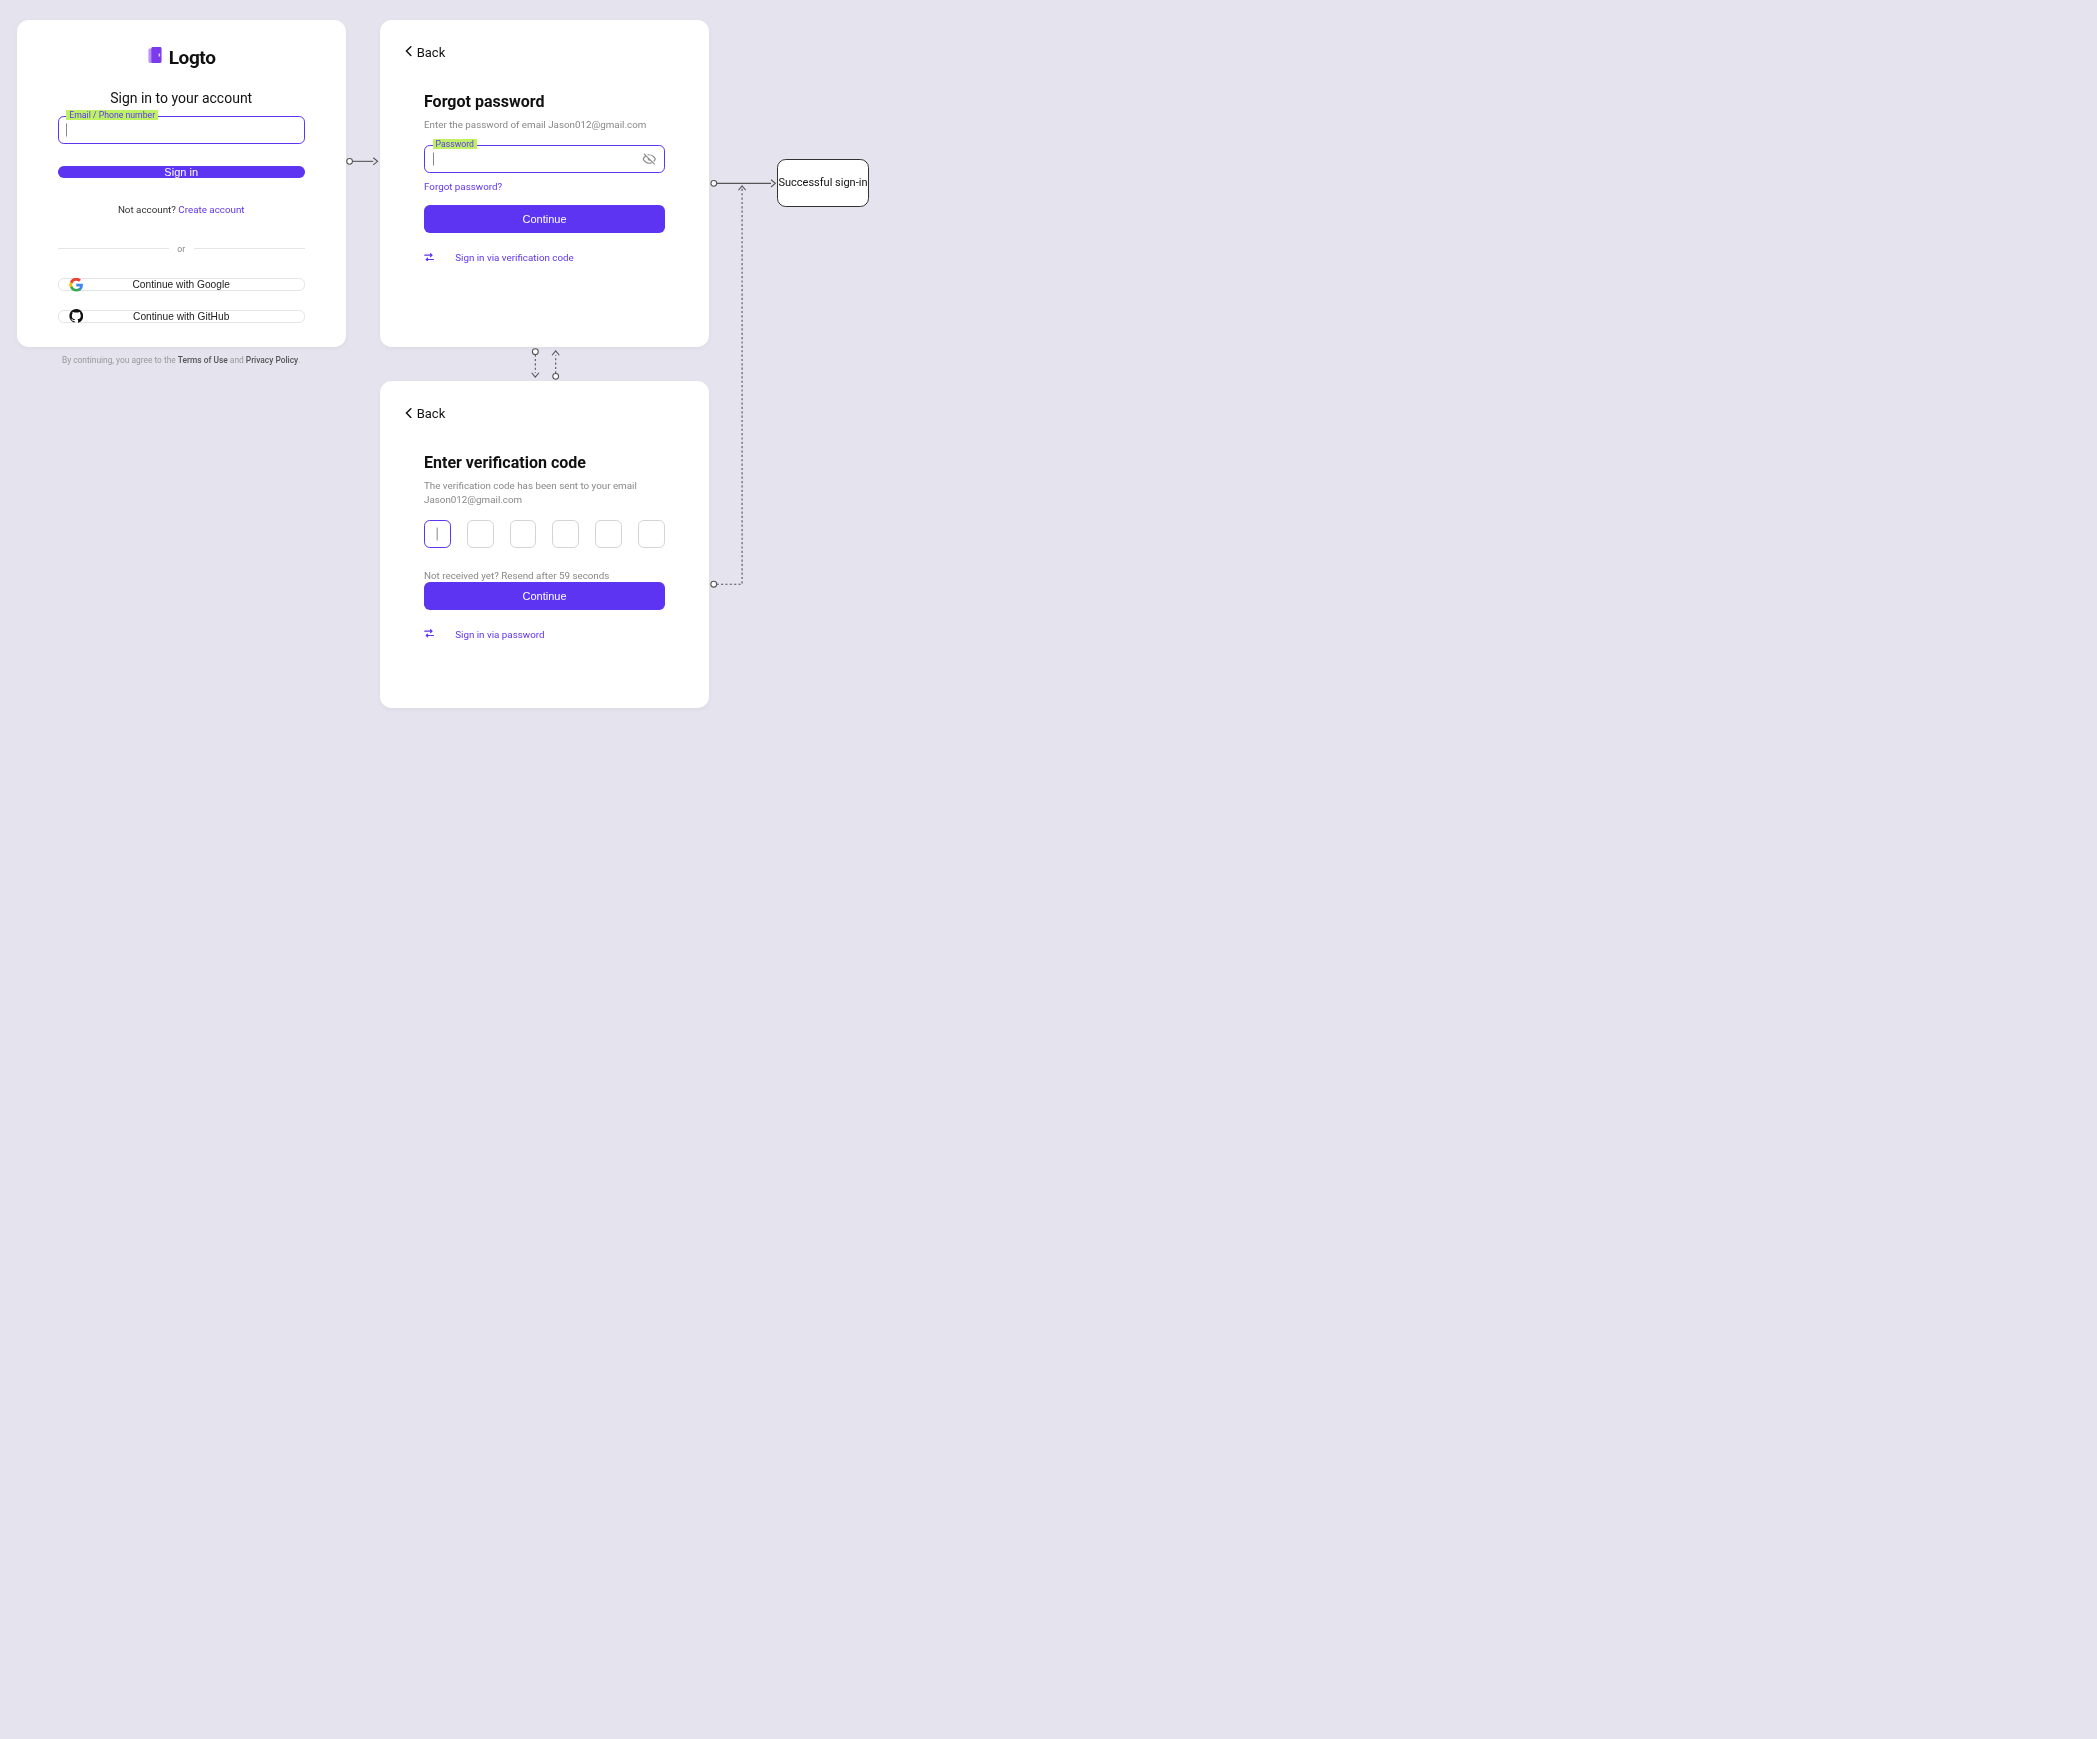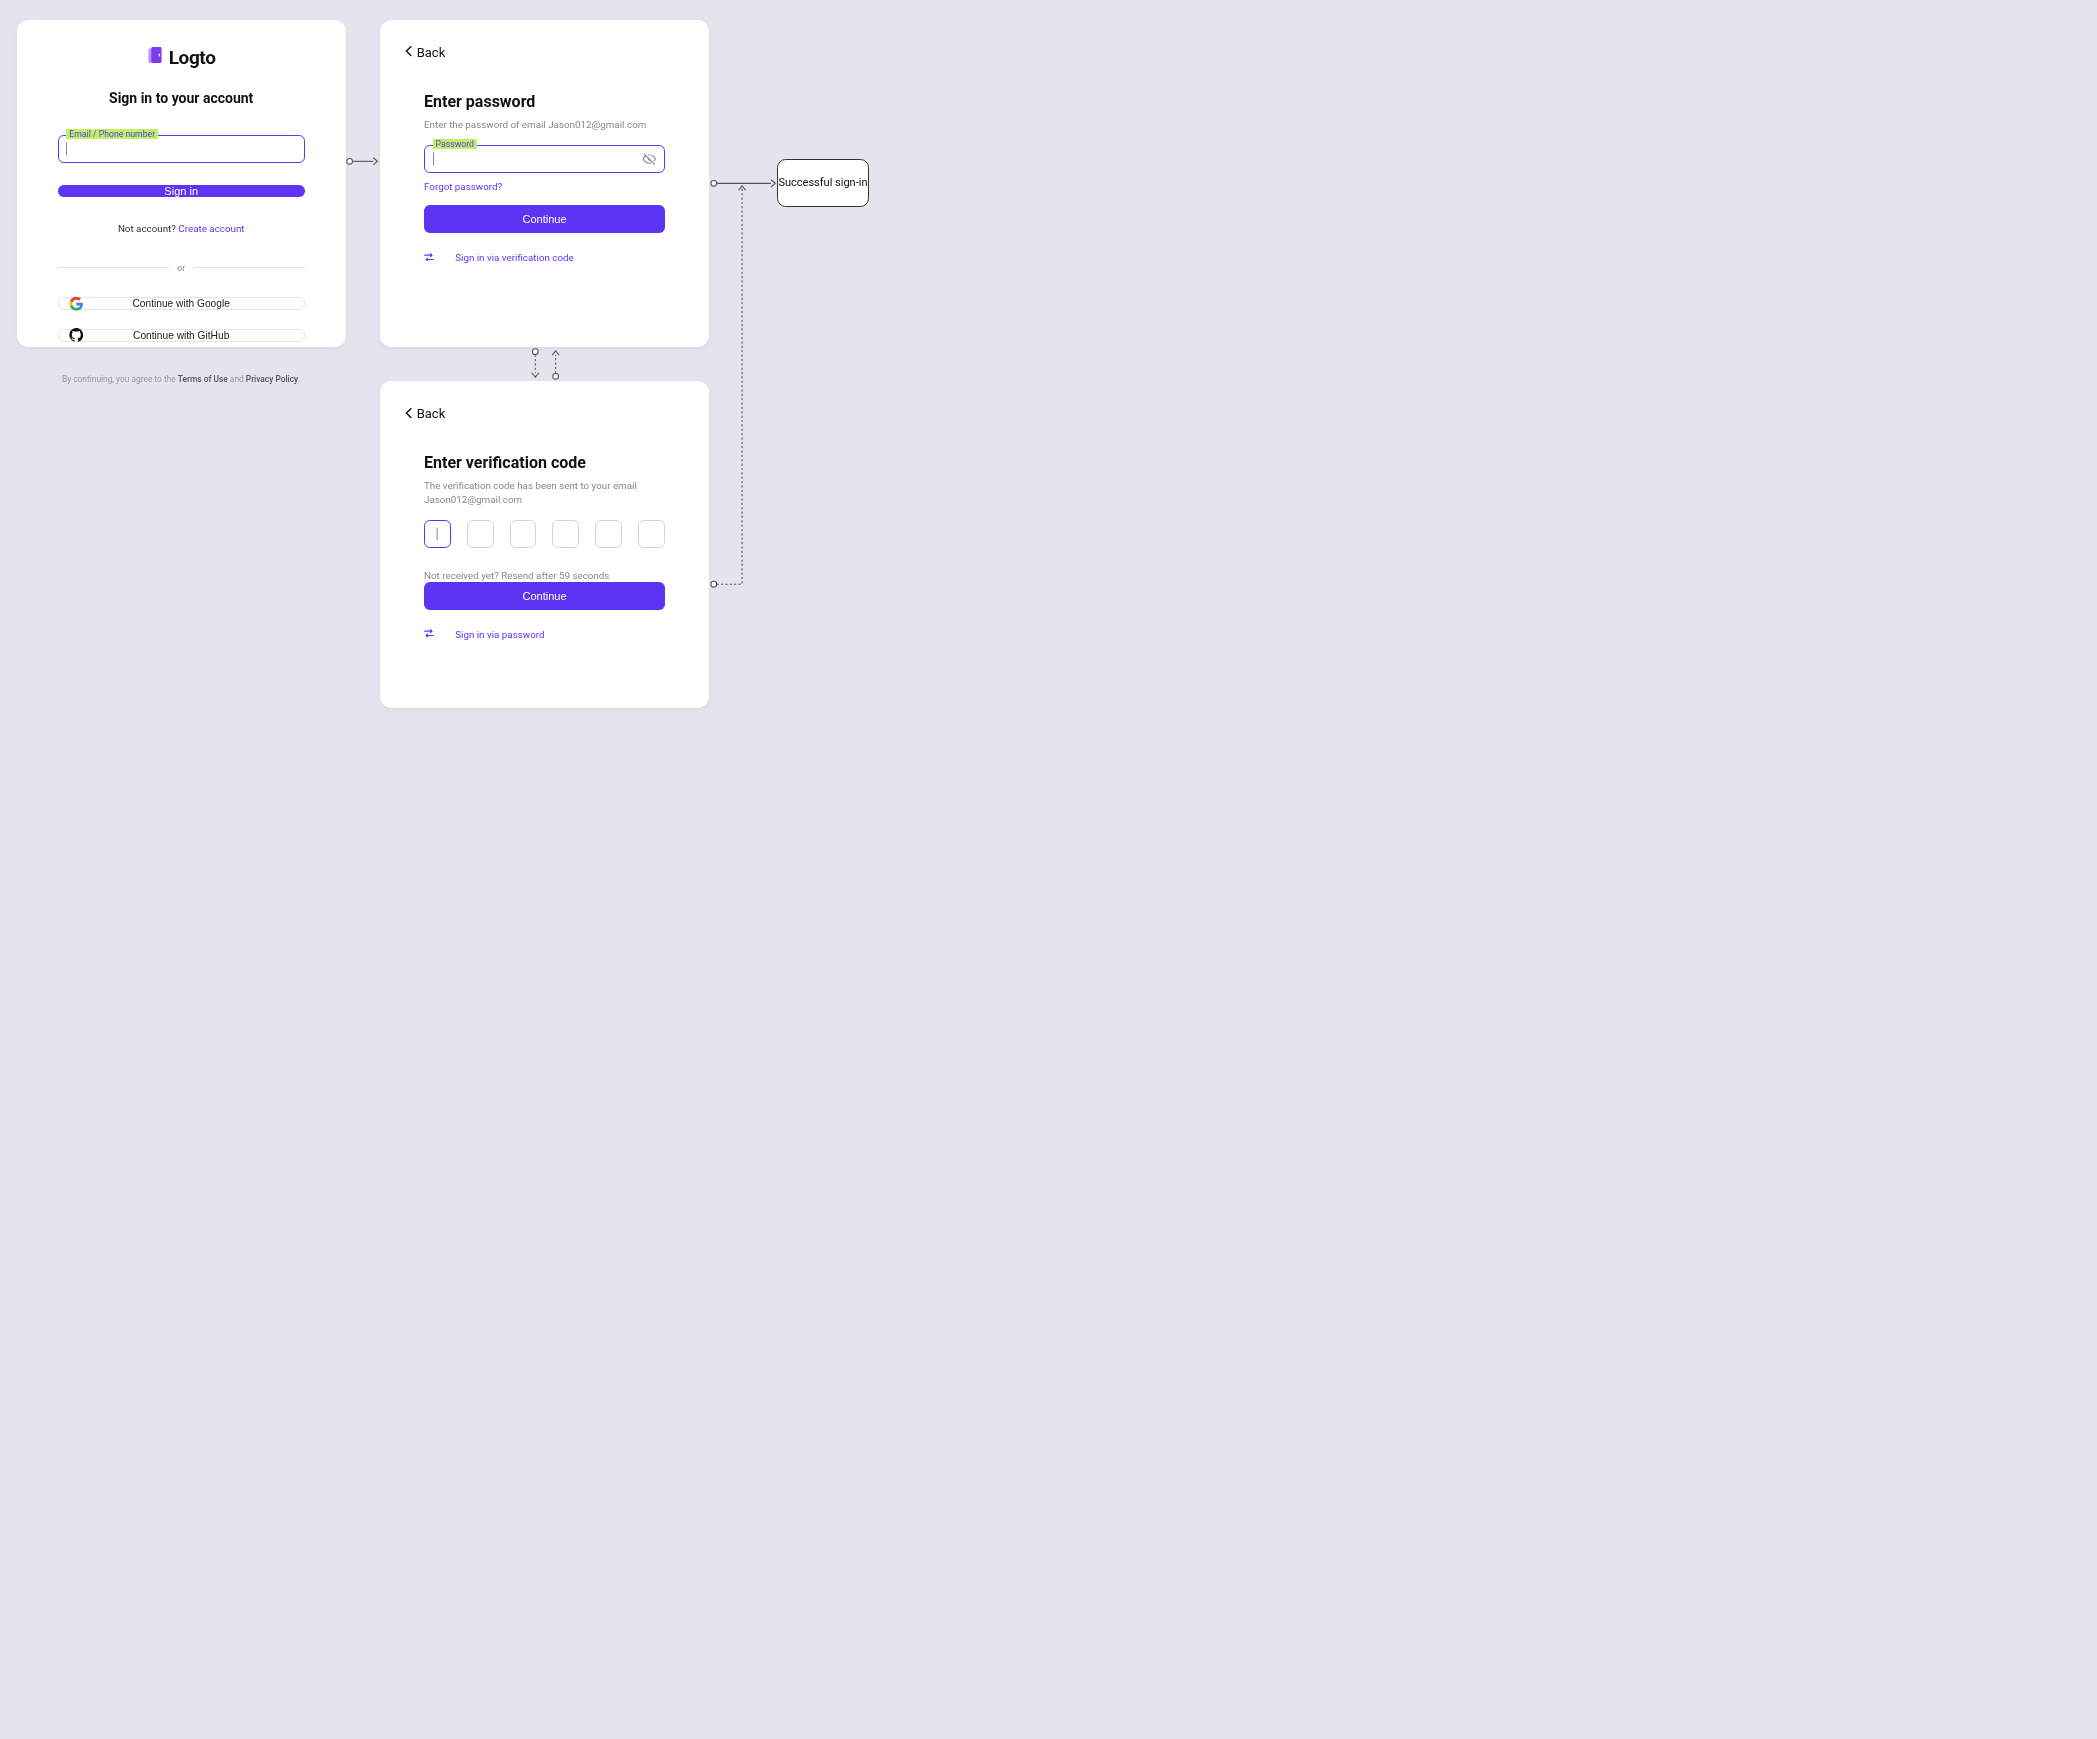--- a/index.html
+++ b/index.html
@@ -19,21 +19,21 @@
   }
   
   .card-a {
     left: 16.7px; top: 19.6px;
     width: 329px; height: 327px;
     padding: 26px 41px 20.4px;
     display: flex; flex-direction: column; align-items: center; gap: 10px;
   }
   .logo-row { display: flex; align-items: center; gap: 5.8px; margin-bottom: 11.6px; }
   .logo-text { font-size: 19px; font-weight: 700; color: #111; letter-spacing: -0.4px; }
-  .card-a h2 { font-size: 14px; font-weight: 700; color: #111; margin-bottom: 19px; }
+  .card-a h2 { font-size: 14px; font-weight: 400; color: #111; }
   .field-wrap { position: relative; width: 100%; margin-bottom: 11.6px; }
   .field-label {
     position: absolute; top: -5.8px; left: 8.7px;
     background: #bef264; padding: 0 2.9px;
     font-size: 8.7px; color: #5D34F2;
   }
   .field-input {
     width: 100%; height: 28px;
     border: 1.1px solid #5D34F2;
     border-radius: 5.8px;
@@ -211,21 +211,21 @@
 <div class="card card-b">
   <div class="back-row">
     <span>
       <svg width="7.3" height="10.2" viewBox="0 0 10 14">
           <path d="M8 1 2 7l6 6" stroke="#111" stroke-width="2" fill="none" stroke-linecap="round"></path>
         </svg>
     </span>
     <span>Back</span>
   </div>
 
-  <h2>Enter password</h2>
+  <h2>Forgot password</h2>
   <div class="helper">
     <span>Enter the password of email </span><span>Jason012@gmail.com</span>
   </div>
 
   <div class="field-wrap" style="margin-bottom:8.7px;">
     <span class="field-label">Password</span>
     <input type="password" class="field-input with-eye" style="">
     <span class="caret"></span>
     <span class="eye-toggle">
       <svg viewBox="0 0 24 24" width="14.5" height="14.5" fill="none" stroke="#888" stroke-width="1.8">

